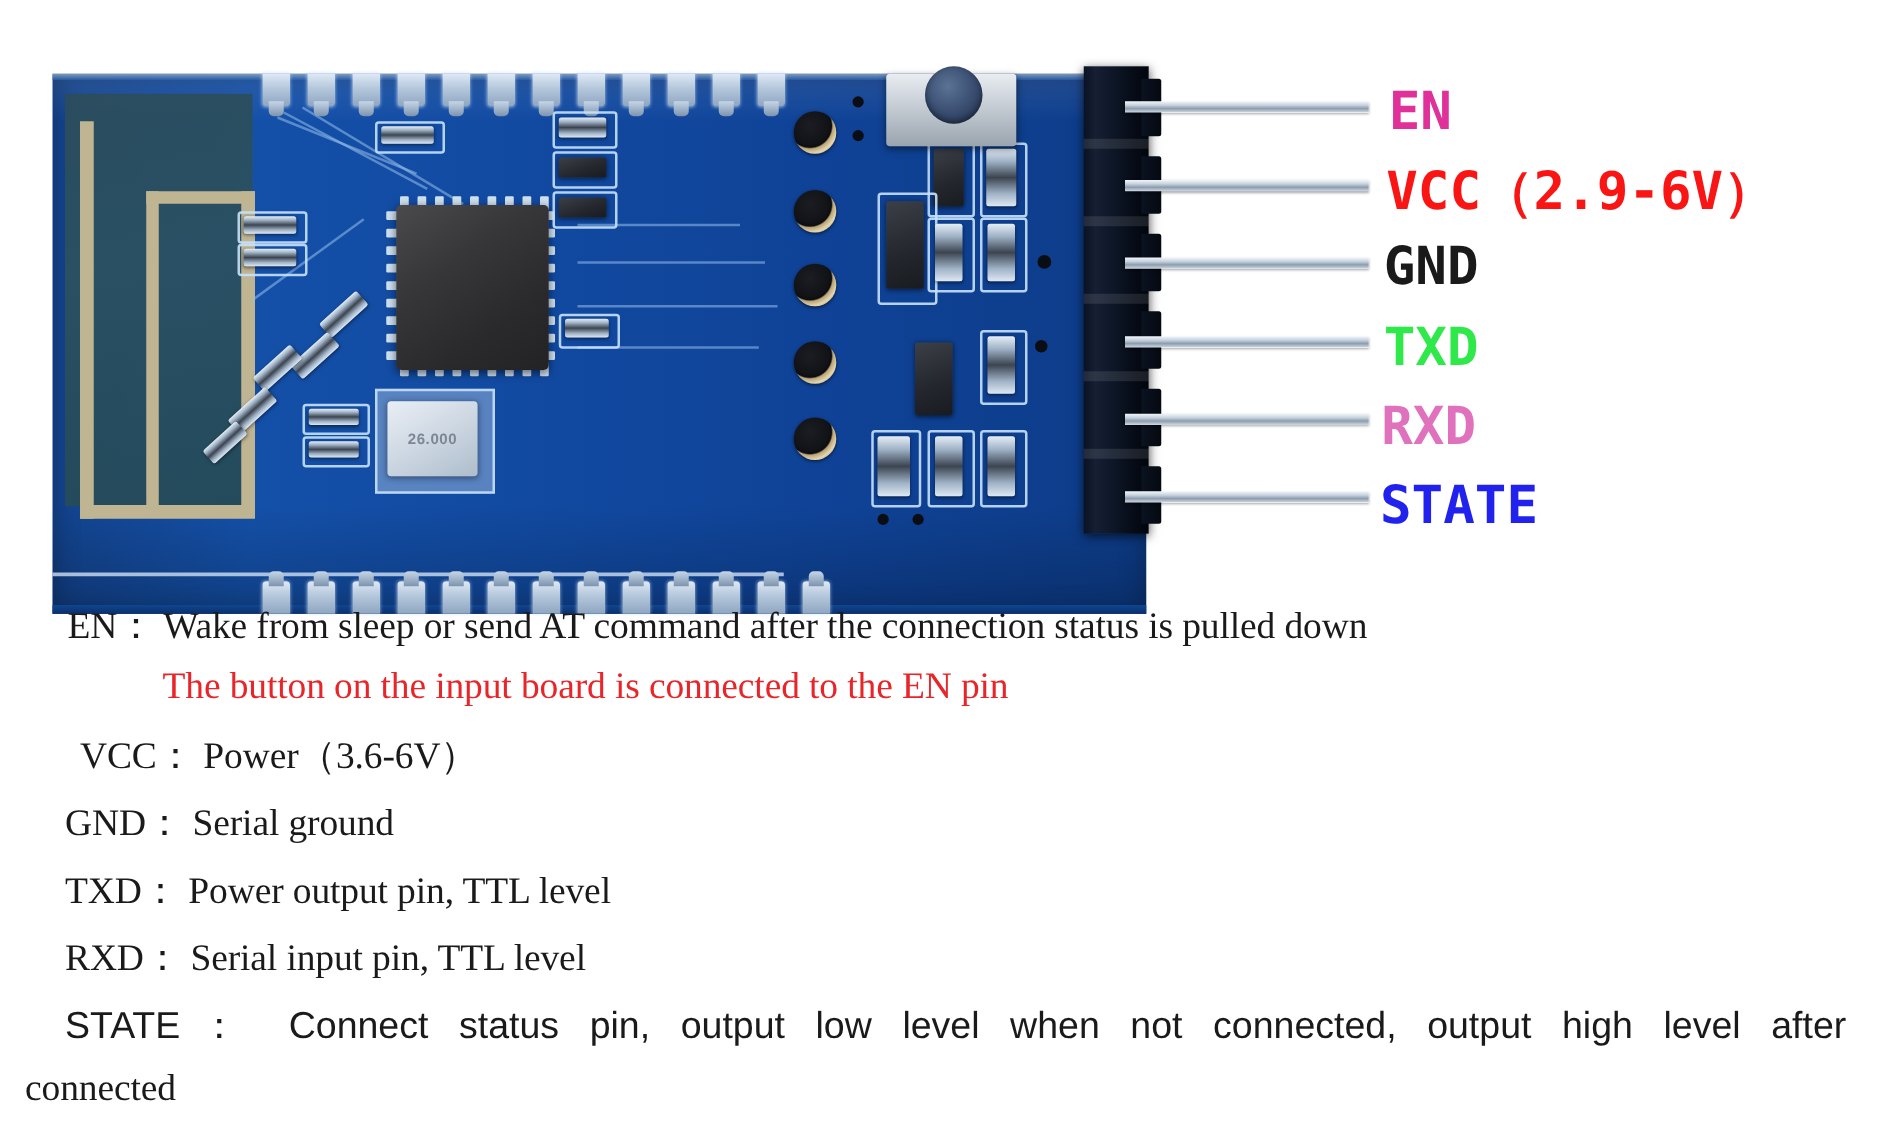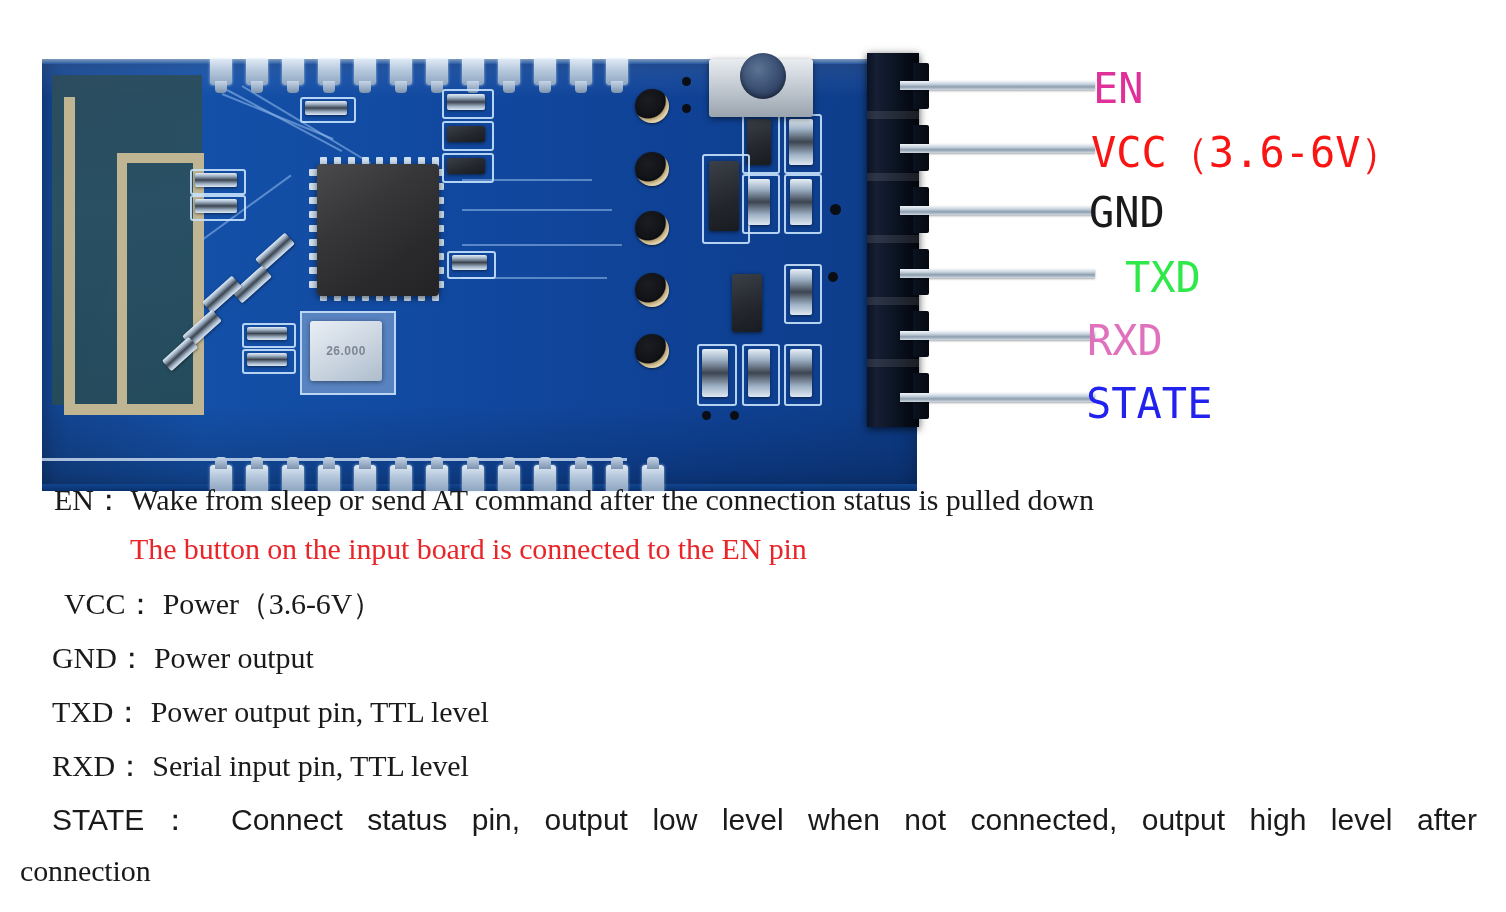--- a/index.html
+++ b/index.html
@@ -191,23 +191,24 @@
     position: absolute;
     height: 9px;
     background: linear-gradient(180deg,#f2f6fa 0%, #c6d2de 35%, #8d9dad 65%, #cfd9e4 100%);
     box-shadow: 0 1px 2px rgba(0,0,0,.35);
   }
 
   
   .pin-label {
     position: absolute;
     font-family: "DejaVu Sans Mono", monospace;
-    font-weight: normal;
+    font-weight: bold;
     white-space: nowrap;
     line-height: 1;
+    margin-left: 18px;
   }
 
   
   #descriptions {
     position: absolute;
     left: 0; top: 470px;
     width: 1506px;
   }
   .desc-line {
     position: absolute;
@@ -420,40 +421,40 @@
   <div class="pin-metal" style="left:858px; top:22px;  width:195px;"></div>
   <div class="pin-metal" style="left:858px; top:85px;  width:195px;"></div>
   <div class="pin-metal" style="left:858px; top:147px; width:195px;"></div>
   <div class="pin-metal" style="left:858px; top:210px; width:195px;"></div>
   <div class="pin-metal" style="left:858px; top:272px; width:195px;"></div>
   <div class="pin-metal" style="left:858px; top:334px; width:195px;"></div>
 </div>
 
 <div class="pin-label" style="left:1093px; top:68px;  font-size:42px; color:#e0309a;">EN</div>
 
-<div class="pin-label" style="left:1091px; top:132px; font-size:42px; color:#fa1515;">VCC（3.6-6V）</div>
+<div class="pin-label" style="left:1091px; top:132px; font-size:42px; color:#fa1515;">VCC（2.9-6V）</div>
 
 <div class="pin-label" style="left:1089px; top:192px; font-size:42px; color:#1a1a1a;">GND</div>
 
-<div class="pin-label" style="left:1125px; top:257px; font-size:42px; color:#2fe84a;">TXD</div>
+<div class="pin-label" style="left:1089px; top:257px; font-size:42px; color:#2fe84a;">TXD</div>
 
 <div class="pin-label" style="left:1087px; top:320px; font-size:42px; color:#e071bd;">RXD</div>
 
 <div class="pin-label" style="left:1086px; top:383px; font-size:42px; color:#2222ee;">STATE</div>
 
 <div id="descriptions">
 
   <div class="desc-line" style="left:54px; top:10px;">EN：  Wake from sleep or send AT command after the connection status is pulled down</div>
 
   <div class="desc-line red" style="left:130px; top:62px;">The button on the input board is connected to the EN pin</div>
 
   <div class="desc-line" style="left:64px; top:114px;">VCC：  Power（3.6-6V）</div>
 
-  <div class="desc-line" style="left:52px; top:168px;">GND：  Power output</div>
+  <div class="desc-line" style="left:52px; top:168px;">GND：  Serial ground</div>
 
   <div class="desc-line" style="left:52px; top:222px;">TXD：  Power output pin, TTL level</div>
 
   <div class="desc-line" style="left:52px; top:276px;">RXD：  Serial input pin, TTL level</div>
 
   <div class="desc-justify" style="left:52px; top:330px; width:1425px;">STATE：  Connect status pin, output low level when not connected, output high level after</div>
 
-  <div class="desc-line" style="left:20px; top:384px;">connection</div>
+  <div class="desc-line" style="left:20px; top:384px;">connected</div>
 </div>
 
 </body></html>

